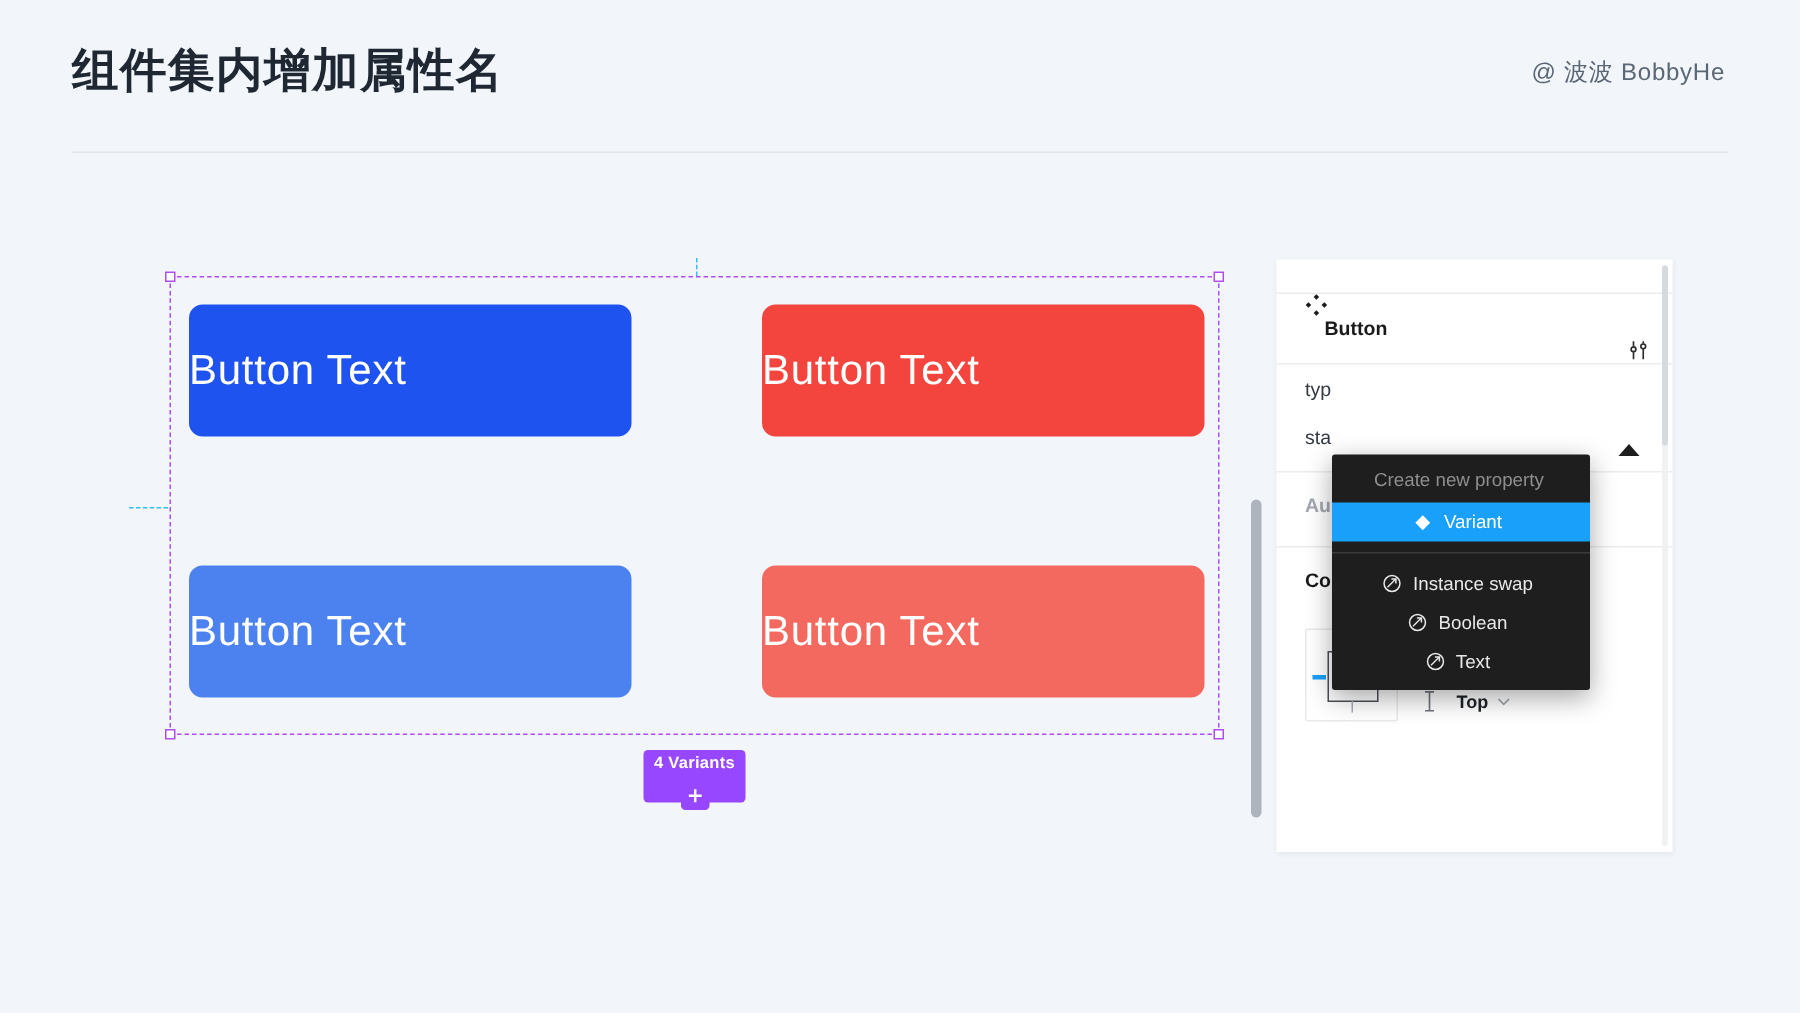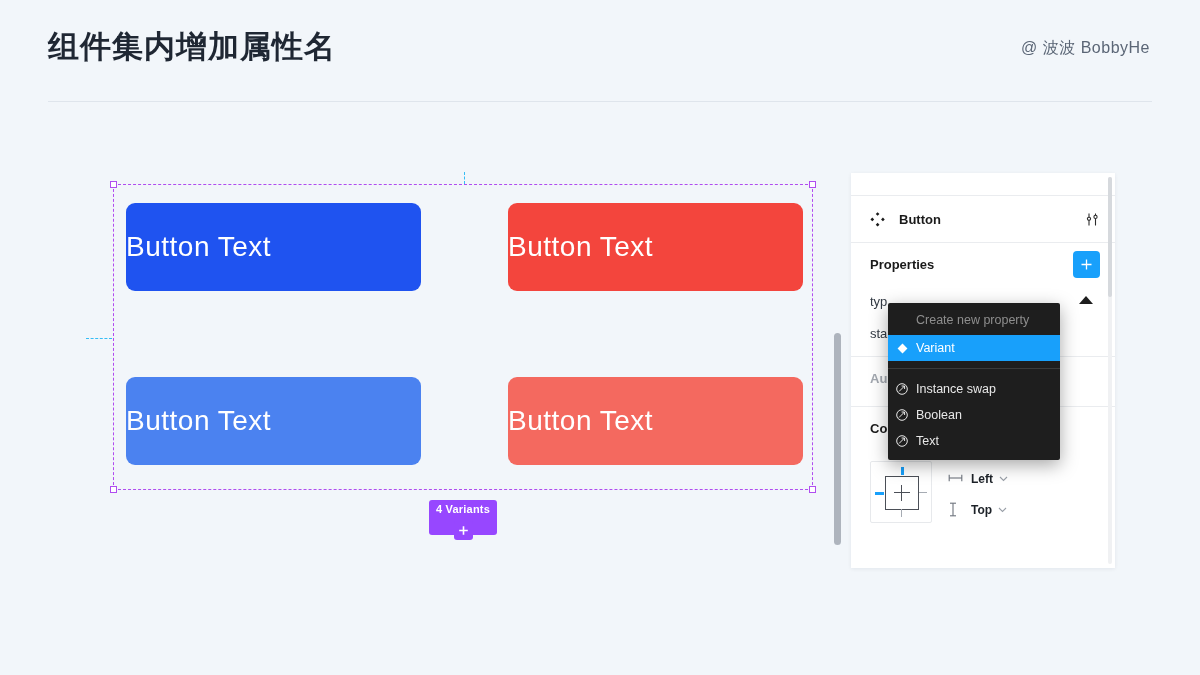--- a/index.html
+++ b/index.html
@@ -87,22 +87,22 @@
   
   .panel {
     position: absolute; left: 851px; top: 173px;
     width: 264px; height: 395px;
     background: #ffffff;
     box-shadow: 0 1px 4px rgba(20,30,50,.07);
   }
   .panel-topstrip { height: 23px; border-bottom: 1px solid #eaecef; }
 
   .panel-row-comp {
-    height: 47px; display: flex; align-items: center;
-    padding: 0 15px 0 19px; border-bottom: 1px solid #eaecef;
+    height: 47px; display: flex; 
+    padding: 0 15px 0 19px; border-bottom: 1px solid #eaecef; flex-direction: column;
   }
   .comp-icon { width: 16px; color: #1a1a1a; display:flex; align-items:center; }
   .comp-name { margin-left: 13px; font-size: 13px; font-weight: 700; color: #1a1a1a; }
   .comp-tune { margin-left: auto; color: #2b2b2b; display:flex; align-items:center; }
 
   .section { padding: 0 15px 0 19px; }
   .section-head {
     height: 42px; display: flex; align-items: center;
   }
   .section-head .label { font-size: 13px; font-weight: 700; color: #1a1a1a; }
@@ -166,21 +166,21 @@
     border-bottom: 8px solid #1e1e1e;
     z-index: 41;
   }
   .ctx-head {
     padding: 10px 12px 8px 28px;
     font-size: 12.5px; color: #8e8e8e;
   }
   .ctx-item {
     height: 26px; display: flex; align-items: center;
     padding: 0 12px 0 0;
-    font-size: 12.5px; color: #e8e8e8;
+    font-size: 12.5px; color: #e8e8e8; justify-content: center;
   }
   .ctx-item.selected { background: #18a0fb; color: #ffffff; }
   .ctx-item .mi-icon {
     width: 28px; flex: 0 0 28px; display: flex; align-items: center; justify-content: center;
   }
   .ctx-sep { height: 1px; background: #3a3a3a; margin: 7px 0 7px; }
 </style>
 </head>
 <body>
 
@@ -249,28 +249,20 @@
             <circle cx="4" cy="6.8" r="1.6"></circle>
             <line x1="10.5" y1="1.5" x2="10.5" y2="3.2"></line>
             <line x1="10.5" y1="6.6" x2="10.5" y2="13.5"></line>
             <circle cx="10.5" cy="4.9" r="1.6"></circle>
           </g>
         </svg>
       </span>
     </div>
 
     <div class="section">
-      <div class="section-head">
-        <span class="label">Properties</span>
-        <span class="add-btn">
-          <svg width="13" height="13" viewBox="0 0 13 13">
-            <path d="M6.5 1.5v10M1.5 6.5h10" stroke="#ffffff" stroke-width="1.3" fill="none"></path>
-          </svg>
-        </span>
-      </div>
       <div class="prop-row">
         <span>typ</span>
       </div>
       <div class="prop-row">
         <span>sta</span>
       </div>
     </div>
 
     <div class="divider"></div>
 

